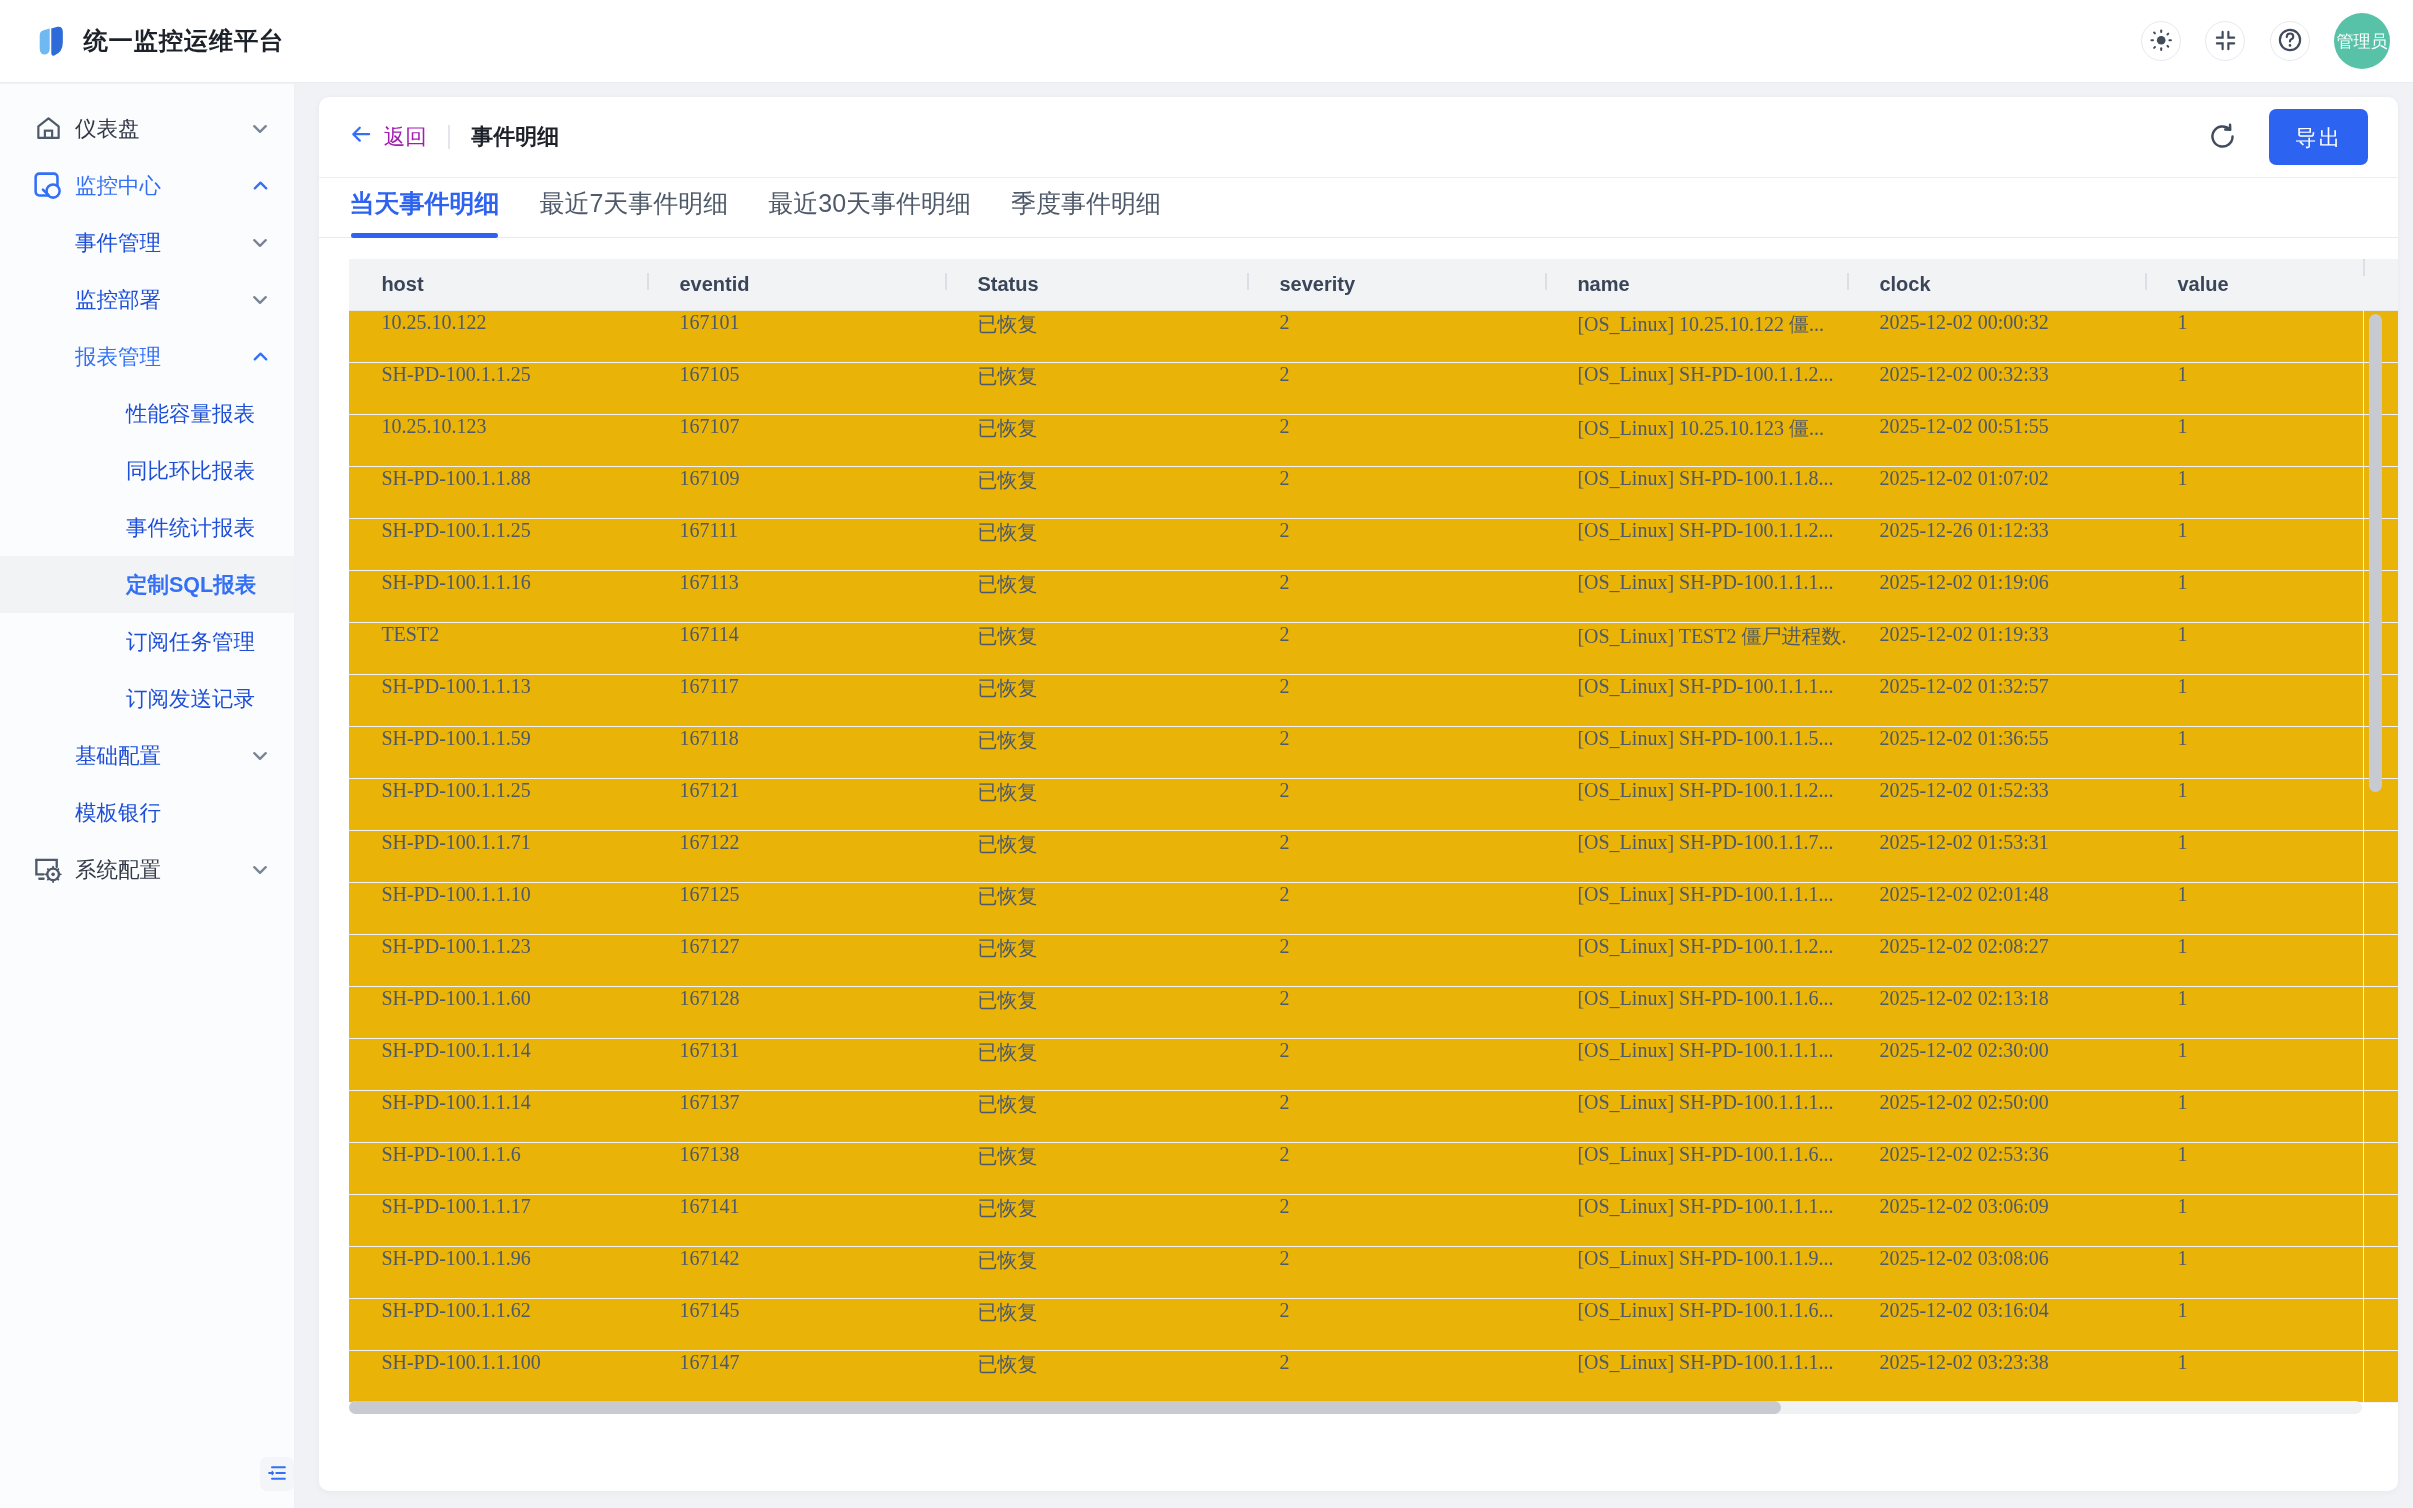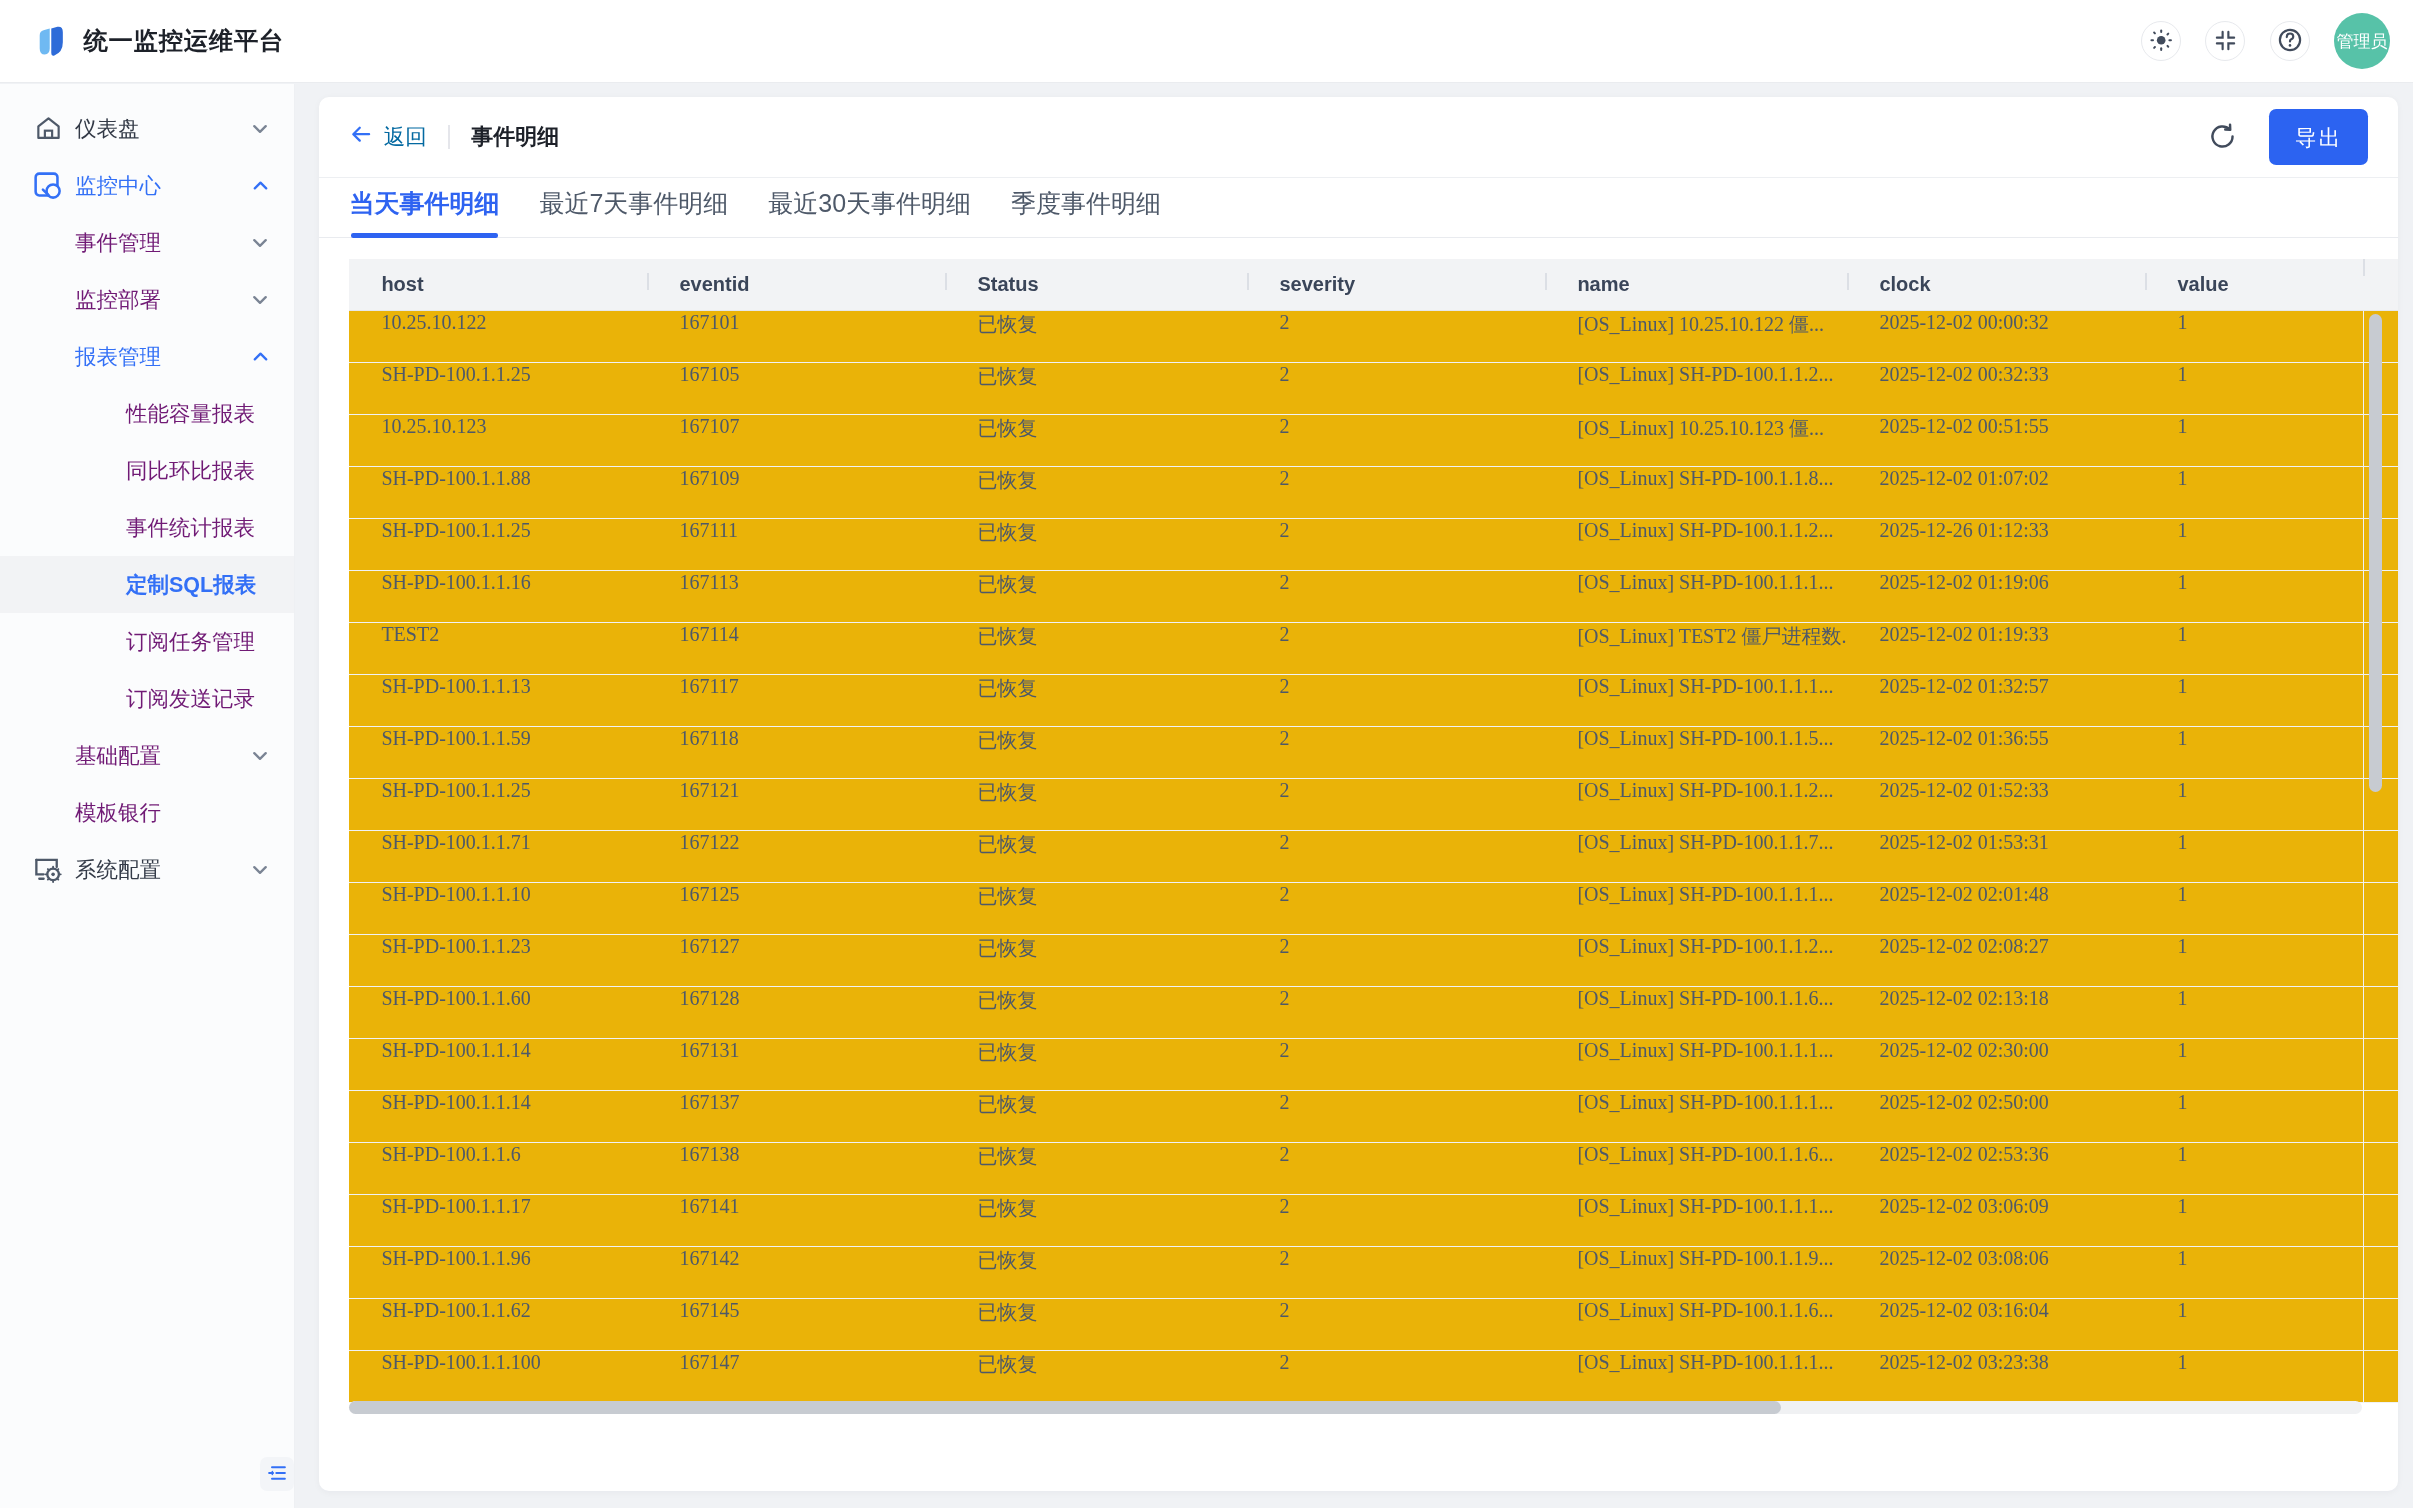--- a/index.html
+++ b/index.html
@@ -16,39 +16,39 @@
     display:flex; align-items:center; justify-content:center; background:#fff; cursor:pointer; }
   .avatar { width:56px; height:56px; border-radius:50%; background:#57C2A8; color:#fff;
     display:flex; align-items:center; justify-content:center; font-size:17px; font-weight:500; }
 
   
   .sidebar { position:absolute; top:84px; left:0; width:295px; bottom:0; background:#FBFCFD;
     border-right:0.7px solid #EEF0F3; z-index:4; }
   .nav { padding-top:16px; }
   .nav-item { height:57px; display:flex; align-items:center; cursor:pointer; position:relative; }
   .nav-icon { position:absolute; left:32px; width:32px; height:32px; display:flex; align-items:center; justify-content:center; }
-  .nav-label { font-size:21.5px; color:#701a75; white-space:nowrap; }
+  .nav-label { font-size:21.5px; color:#1d4ed8; white-space:nowrap; }
   .lvl1 .nav-label { margin-left:75px; color:#333A47; }
   .lvl2 .nav-label { margin-left:75px; }
   .lvl3 .nav-label { margin-left:126px; }
   .nav-chevron { position:absolute; right:23px; width:21.5px; height:21.5px; display:flex; align-items:center; justify-content:center; }
   .nav-chevron.up { transform:rotate(180deg); }
   .nav-item.active .nav-label { color:#3370F6; }
   .nav-item.selected { background:#F2F3F5; }
   .nav-item.selected .nav-label { color:#3370F6; font-weight:600; }
   .collapse-btn { position:absolute; right:0px; bottom:17px; width:34px; height:34px; border-radius:7.2px;
     background:#F3F5F8; display:flex; align-items:center; justify-content:center; cursor:pointer; }
 
   
   .main { position:absolute; top:84px; left:295px; right:0; bottom:0; background:#F0F2F5; }
   .card { position:absolute; left:24.4px; top:13px; width:2079px; height:1394px; background:#FFFFFF;
     border-radius:10px; box-shadow:0 1.4px 7.2px rgba(29,33,41,0.04); }
 
   .card-header { height:81px; border-bottom:0.7px solid #EDEFF2; display:flex; align-items:center; padding:0 30px; }
-  .back-group { display:flex; gap:10px; color:#0369a1; font-size:21.5px; cursor:pointer; }
+  .back-group { display:flex; gap:10px; color:#a21caf; font-size:21.5px; cursor:pointer; }
   .hdr-divider { width:1.4px; height:24.4px; background:#E5E6EB; margin:0 21.5px; }
   .page-title { font-size:22px; font-weight:600; color:#1D2129; }
   .hdr-right { margin-left:auto; display:flex; align-items:center; gap:30px; }
   .refresh-btn { width:33px; height:33px; display:flex; align-items:center; justify-content:center; cursor:pointer; }
   .export-btn { min-width:92px; height:56px; padding:0 26px; background:#2C63F1; border:none; border-radius:7.2px;
     color:#fff; font-size:21.5px; letter-spacing:2.2px; cursor:pointer; font-family:inherit; }
 
   .tabs { height:60px; border-bottom:0.7px solid #E9EBEF; display:flex; align-items:flex-end; gap:40px; padding:0 30px; }
   .tab { font-size:25px; color:#4E5969; padding-bottom:17px; position:relative; cursor:pointer; white-space:nowrap; }
   .tab.active { color:#2E63F1; font-weight:600; }

